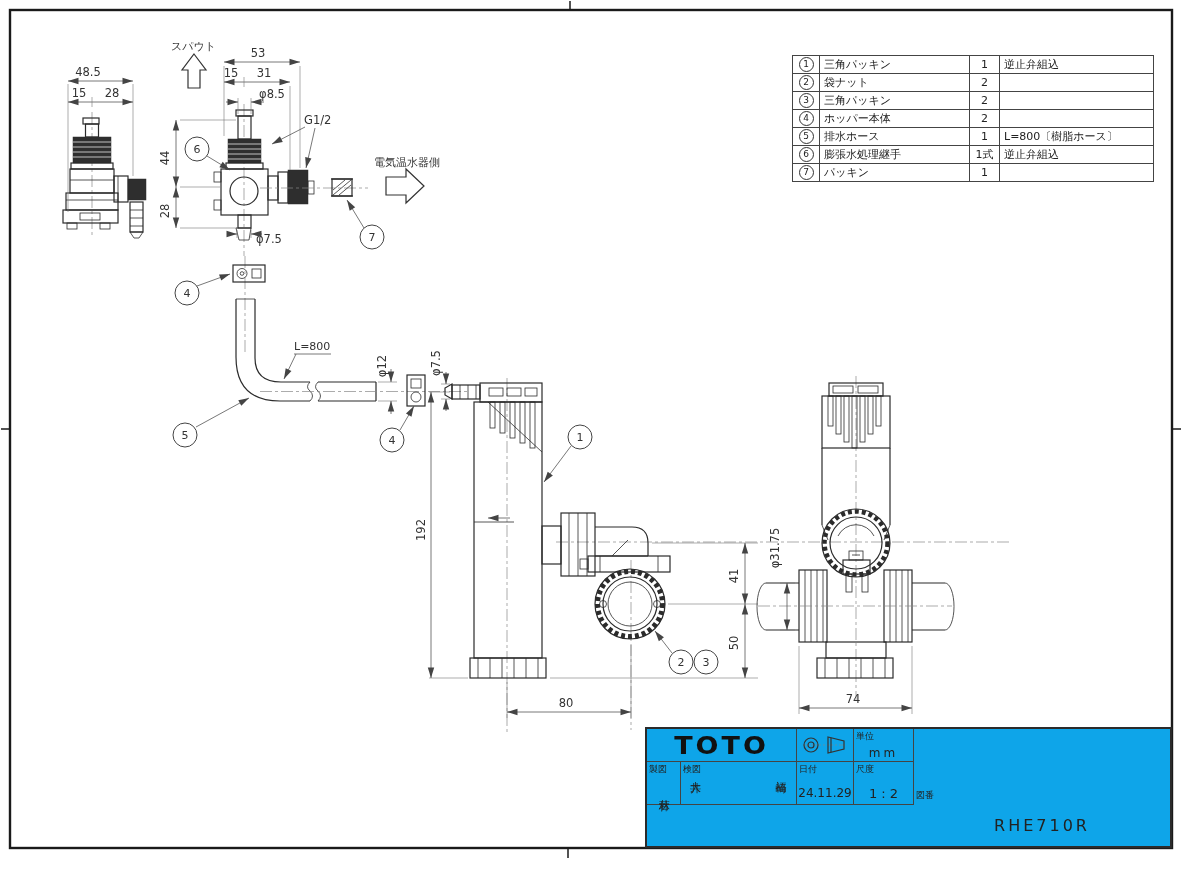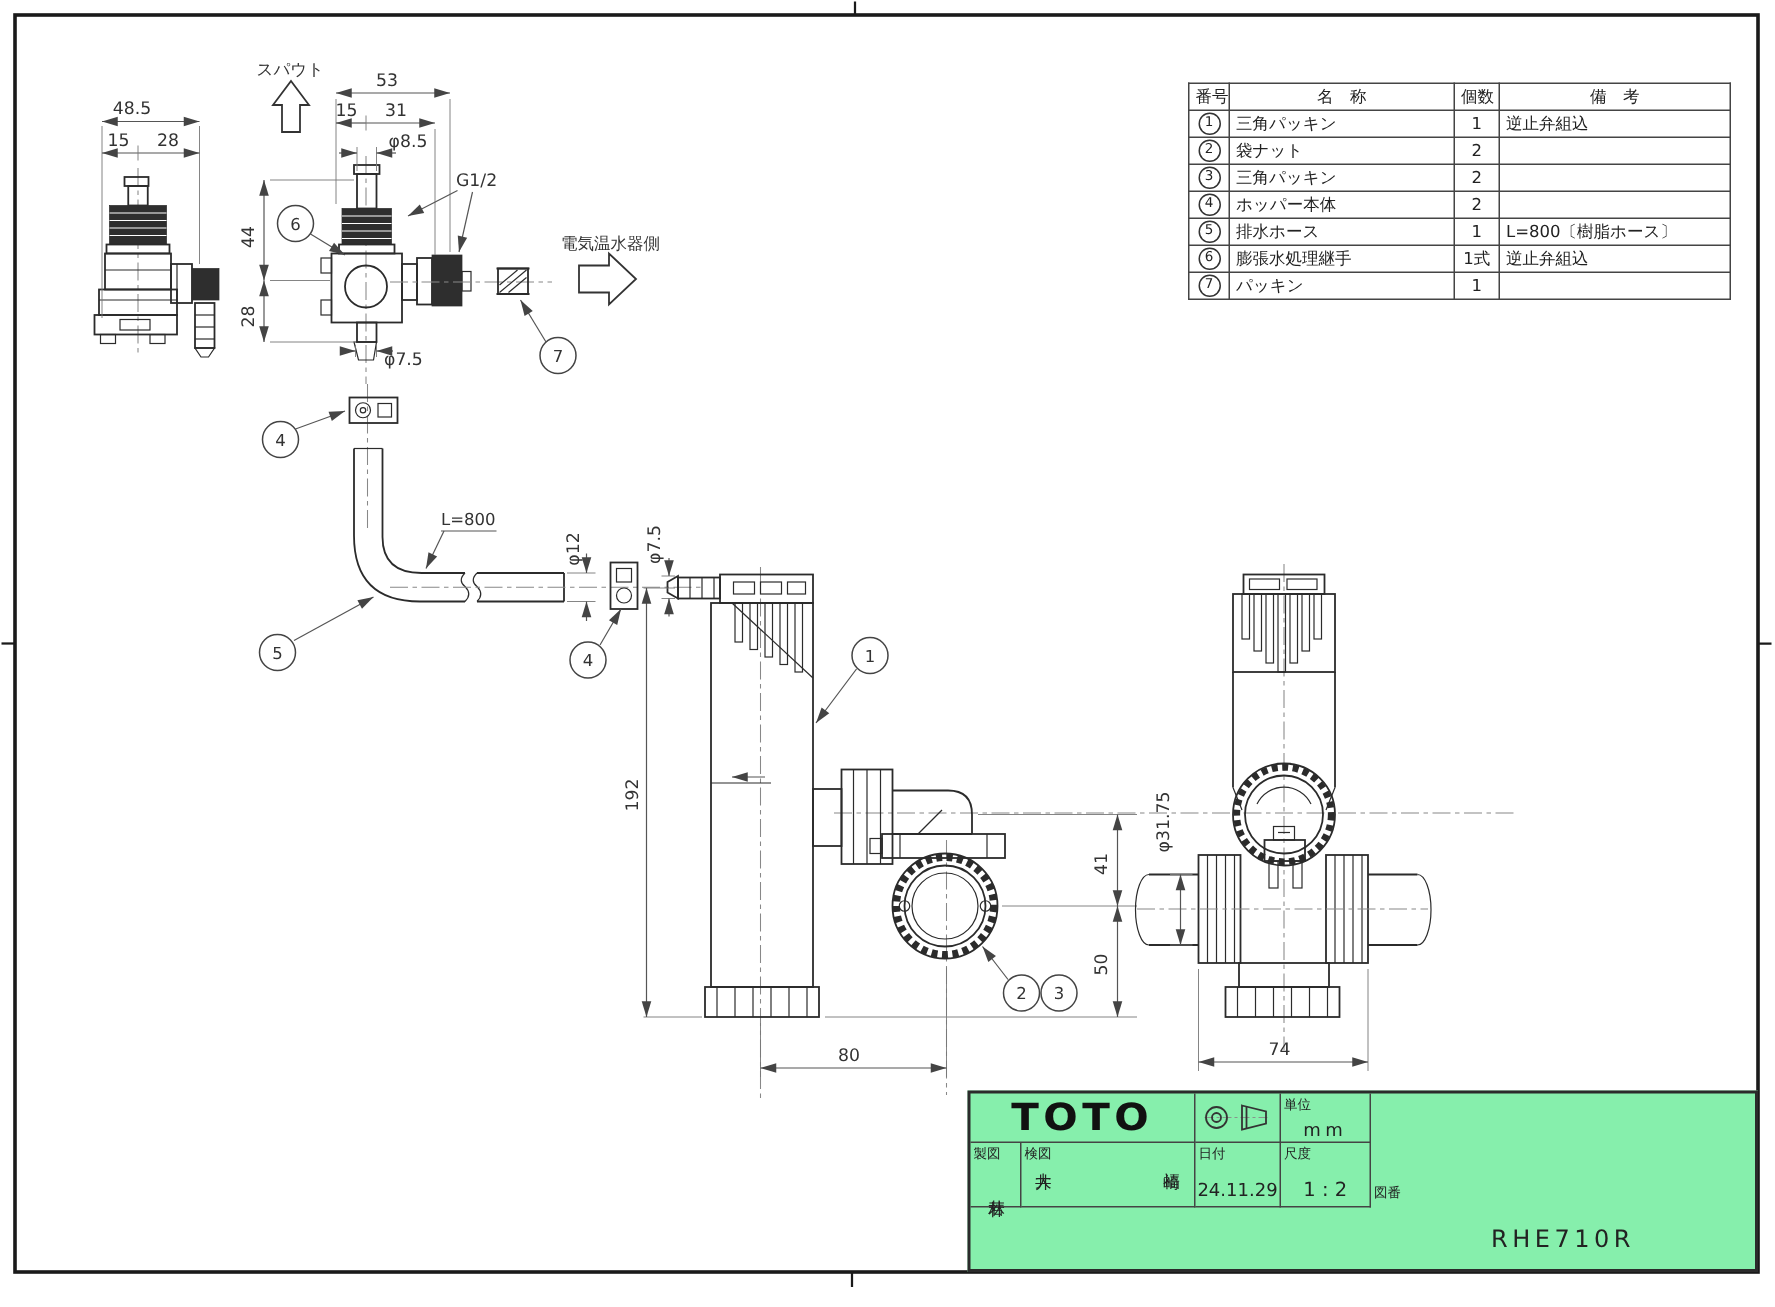--- a/index.html
+++ b/index.html
@@ -26,21 +26,21 @@
          table-layout:fixed;font-size:11px;color:#222;background:#fff;}
   #parts td{border:1px solid #444;height:17px;padding:0 4px;white-space:nowrap;overflow:hidden;}
   #parts .hd{text-align:center;}
   #parts .cno{text-align:center;padding:0;}
   #parts .cqty{text-align:center;}
   .circ{display:inline-block;width:13px;height:13px;border:1px solid #333;border-radius:50%;
         font-size:9px;line-height:13px;text-align:center;vertical-align:middle;}
 
   
   #tb{position:absolute;left:645px;top:727px;width:527px;height:121px;
-      border:2px solid #2b2b2b;box-sizing:border-box;background:#86efac;font-size:9px;}
+      border:2px solid #2b2b2b;box-sizing:border-box;background:#0ea5e9;font-size:9px;}
   #tb .cell{position:absolute;box-sizing:border-box;}
   #tb .lab{position:absolute;left:2px;top:1px;font-size:9px;color:#222;}
   .br{border-right:1px solid #444;}
   .bb{border-bottom:1px solid #444;}
   .center{display:flex;align-items:center;justify-content:center;}
   #toto-logo{font-weight:bold;font-size:27px;letter-spacing:3px;color:#111;transform:scaleY(.92);}
   .vname{writing-mode:vertical-rl;font-size:11px;line-height:1.05;letter-spacing:1px;}
   #a3{position:absolute;left:1146px;top:852px;font-size:11px;color:#333;margin-top:41px;}
 </style>
 </head>
@@ -375,26 +375,20 @@
 </svg>
 
 <table id="parts">
   <colgroup>
       <col style="width:27px">
       <col style="width:150px">
       <col style="width:30px">
       <col style="width:154px">
     </colgroup>
   <tbody>
-      <tr>
-    <td class="hd">番号</td>
-    <td class="hd">名　称</td>
-    <td class="hd">個数</td>
-    <td class="hd">備　考</td>
-  </tr>
   <tr>
     <td class="cno"><span class="circ">1</span></td>
     <td>三角パッキン</td>
     <td class="cqty">1</td>
     <td>逆止弁組込</td>
   </tr>
   <tr>
     <td class="cno"><span class="circ">2</span></td>
     <td>袋ナット</td>
     <td class="cqty">2</td>

